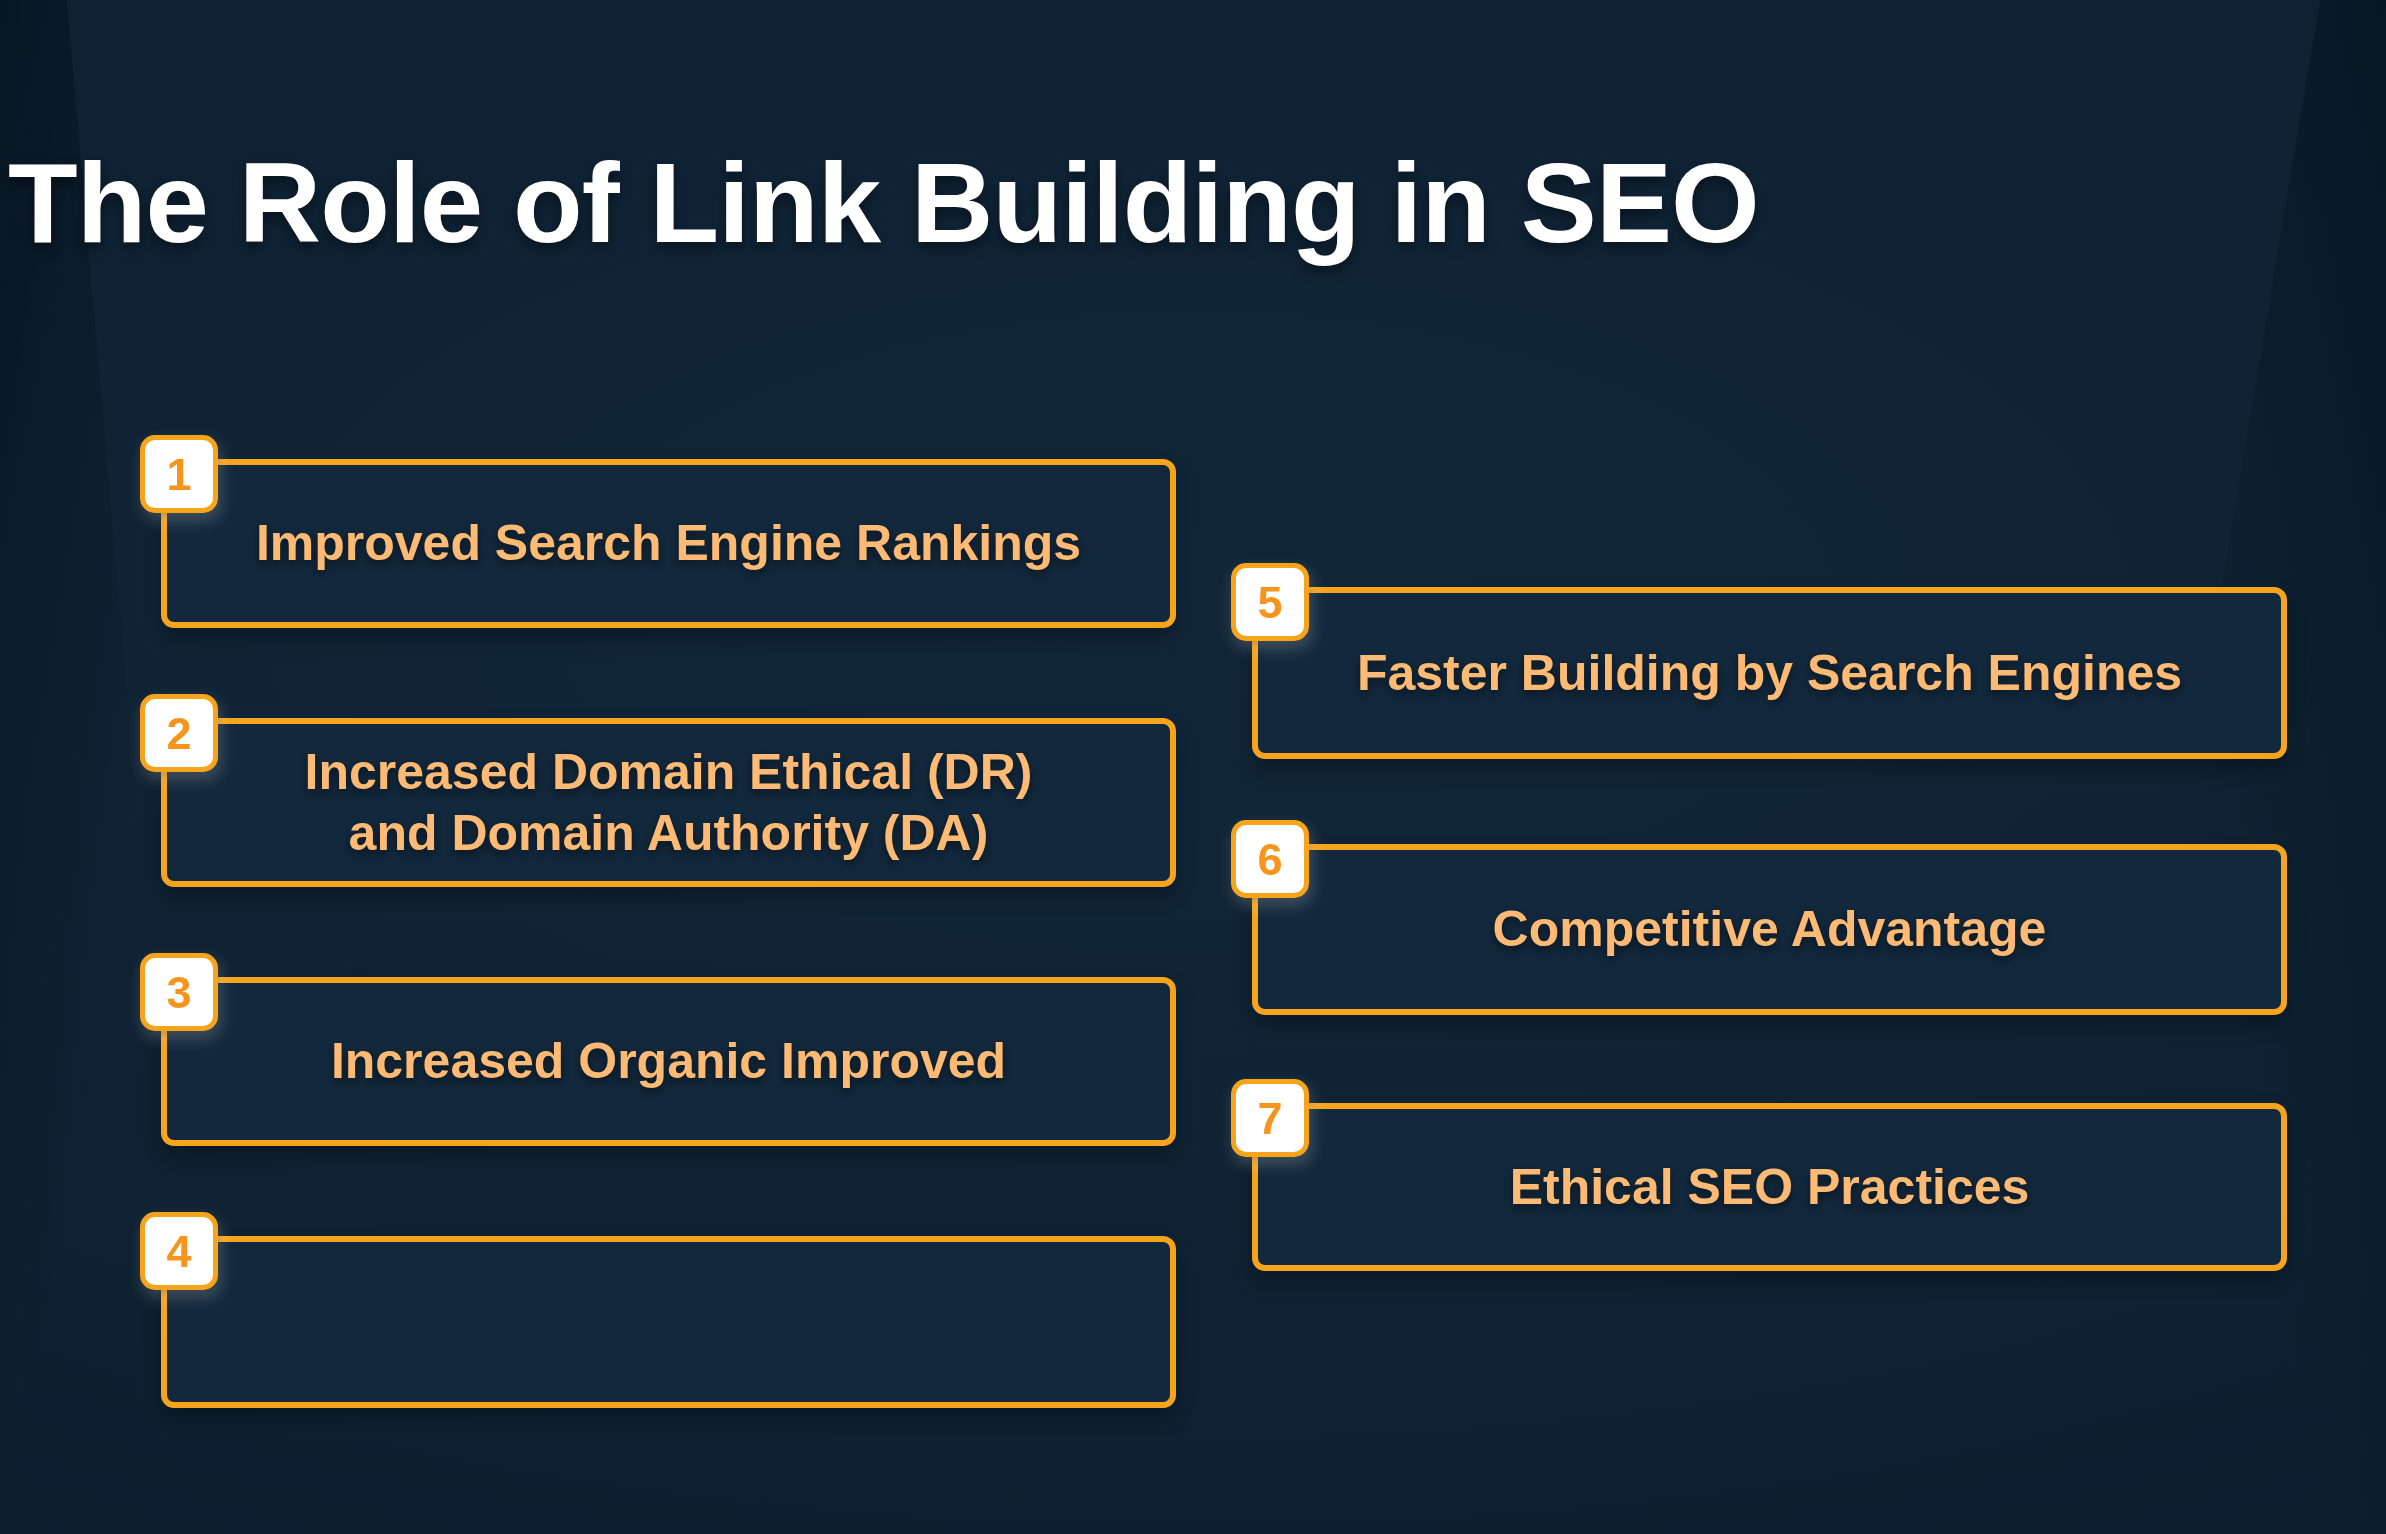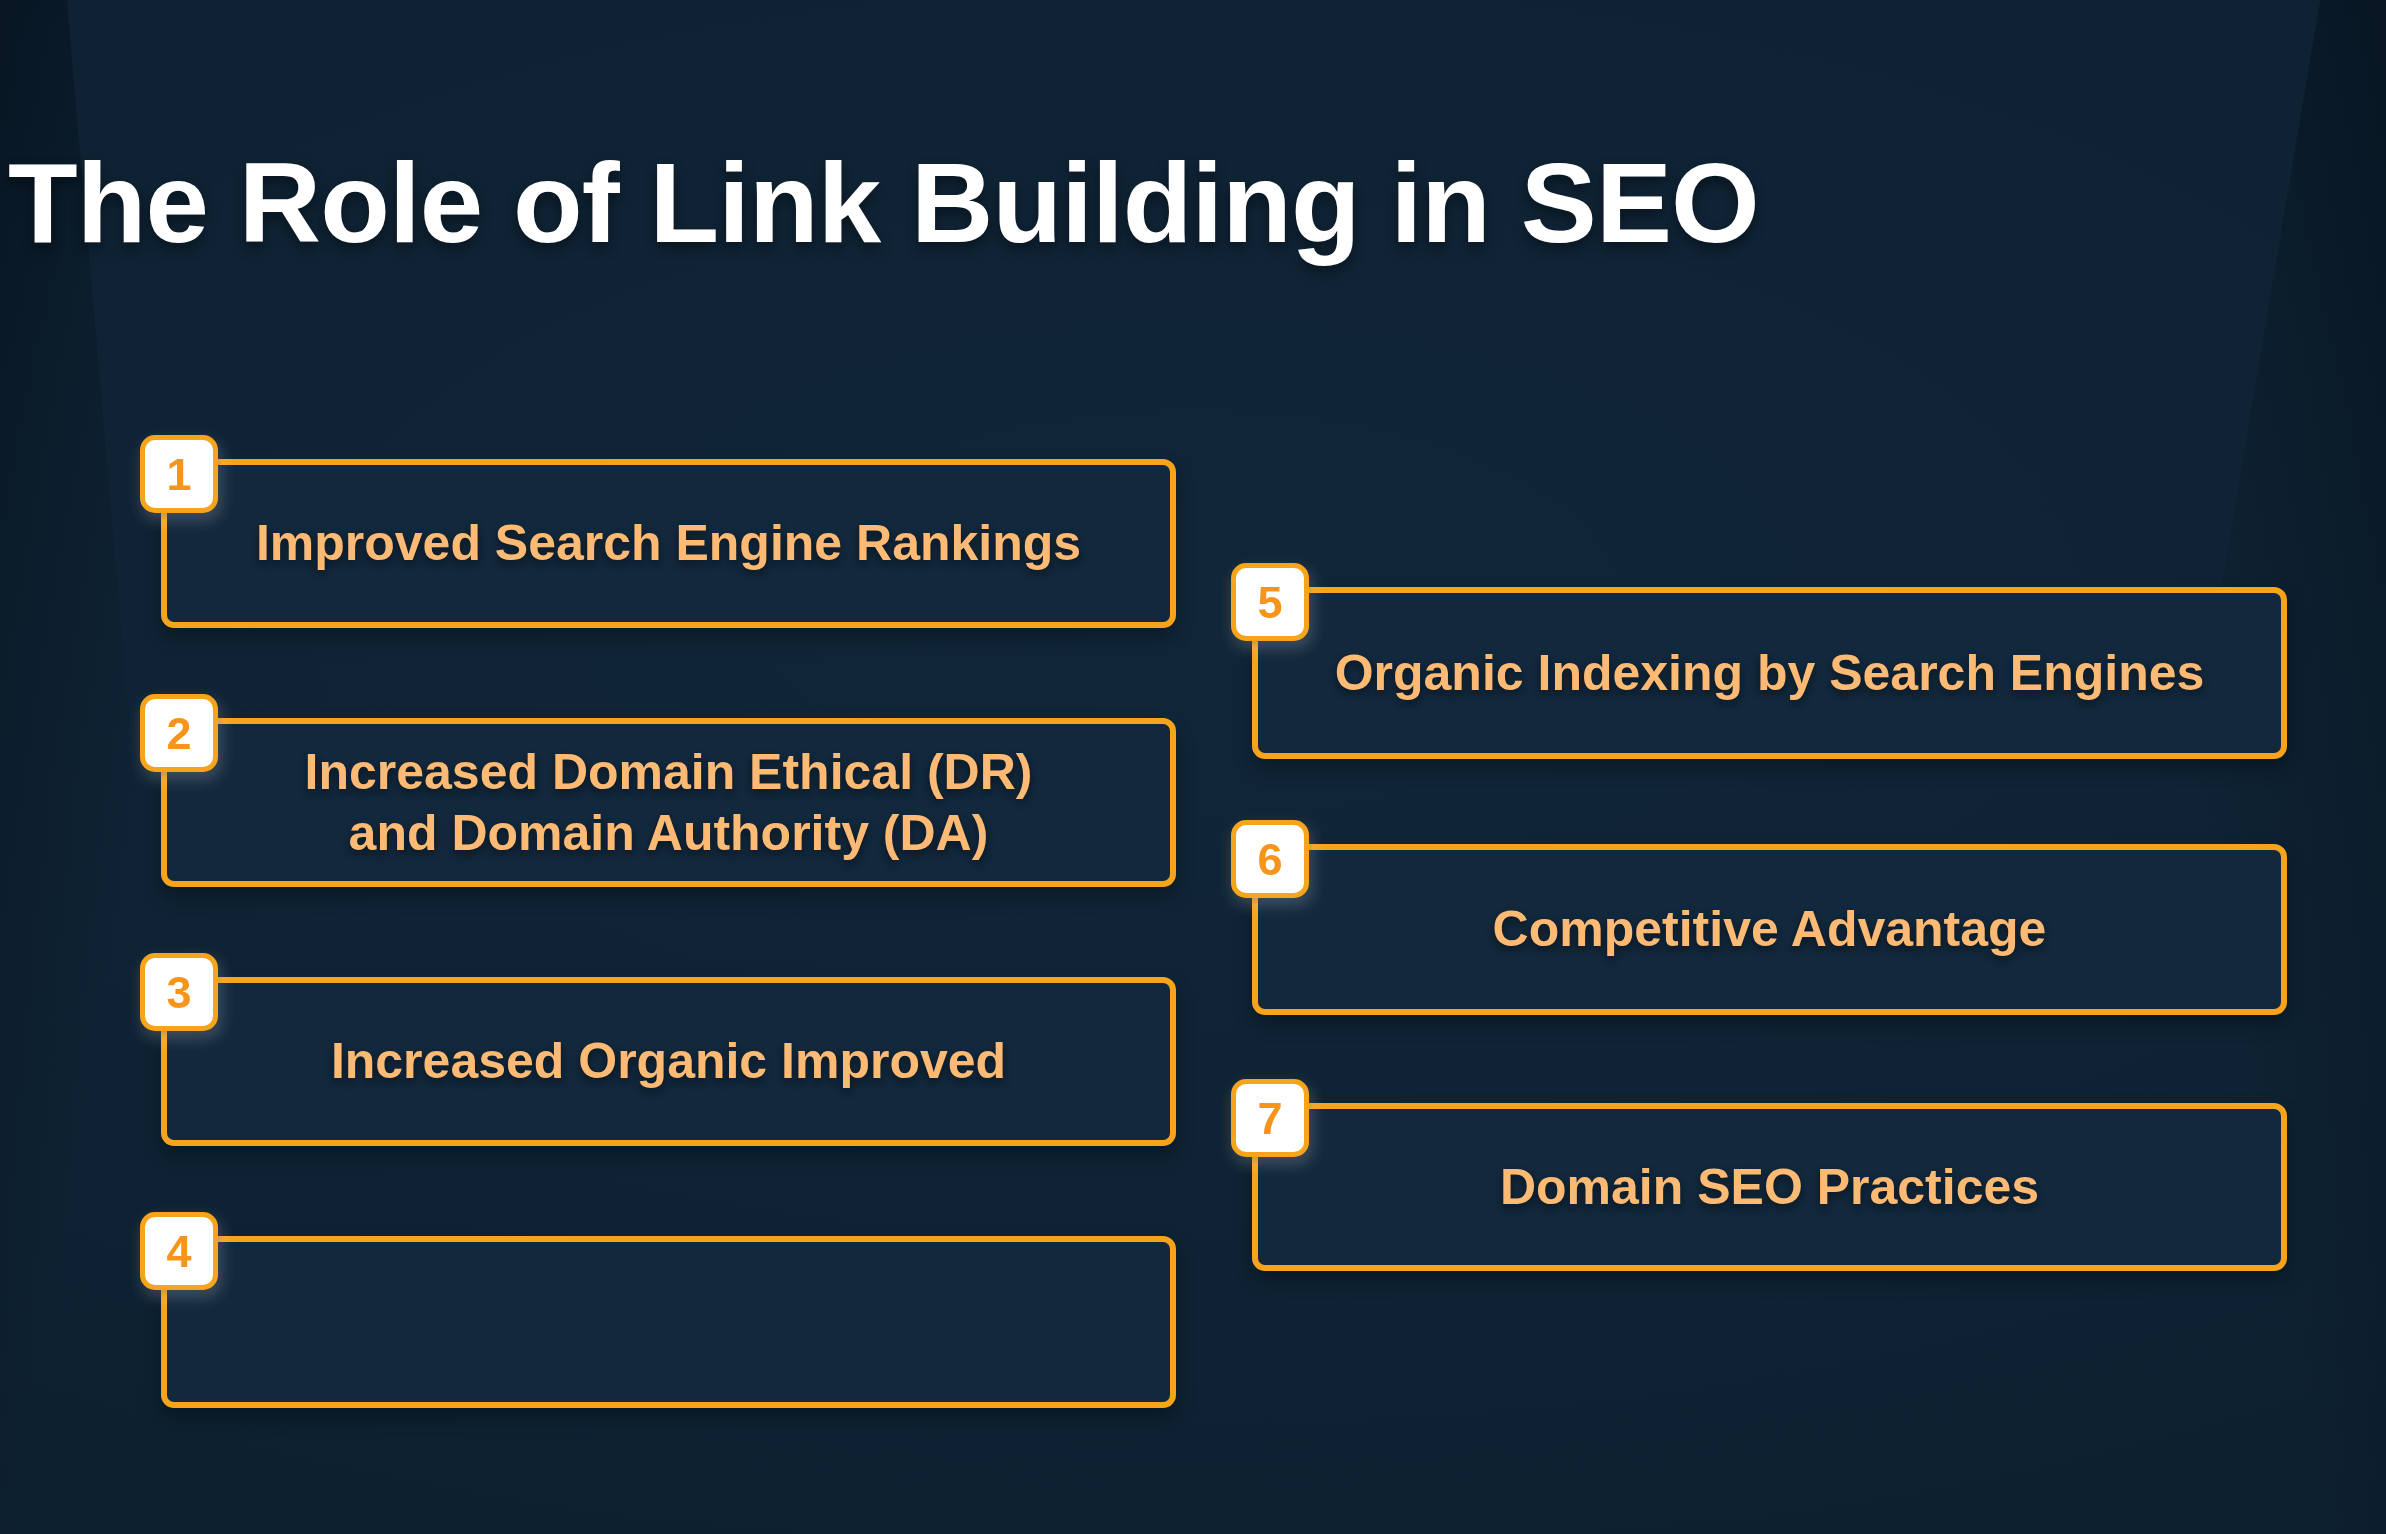--- a/index.html
+++ b/index.html
@@ -134,31 +134,31 @@
   <section class="benefit-box box-4">
     <div class="badge">
       <span>4</span>
     </div>
   </section>
 
   <section class="benefit-box box-5">
     <div class="badge">
       <span>5</span>
     </div>
-    <div class="label">Organic Indexing by Search Engines</div>
+    <div class="label">Faster Building by Search Engines</div>
   </section>
 
   <section class="benefit-box box-6">
     <div class="badge">
       <span>6</span>
     </div>
     <div class="label">Competitive Advantage</div>
   </section>
 
   <section class="benefit-box box-7">
     <div class="badge">
       <span>7</span>
     </div>
-    <div class="label">Domain SEO Practices</div>
+    <div class="label">Ethical SEO Practices</div>
   </section>
 
 </div>
 
 
 </body></html>

